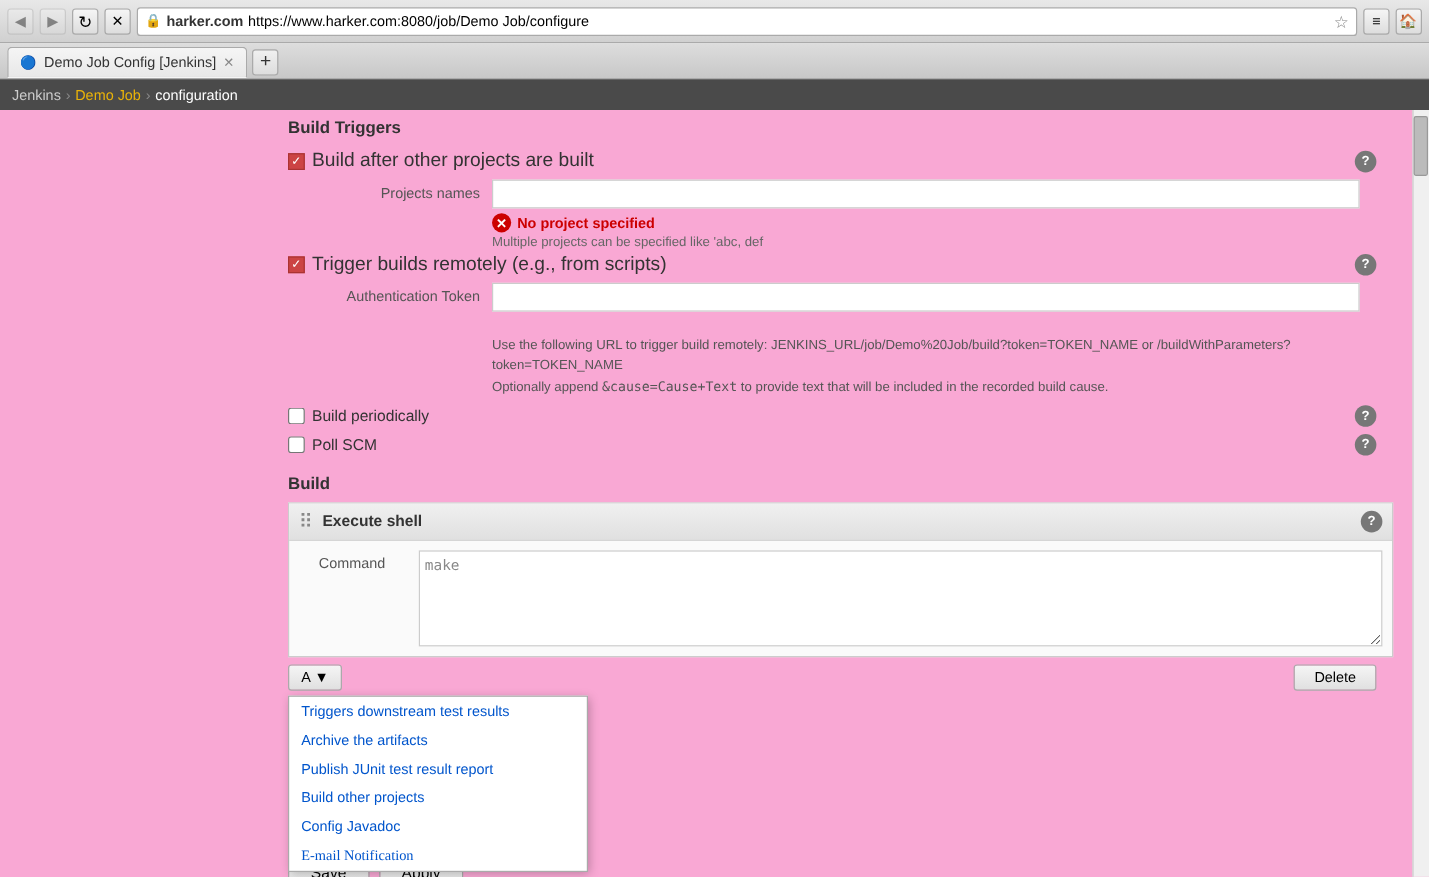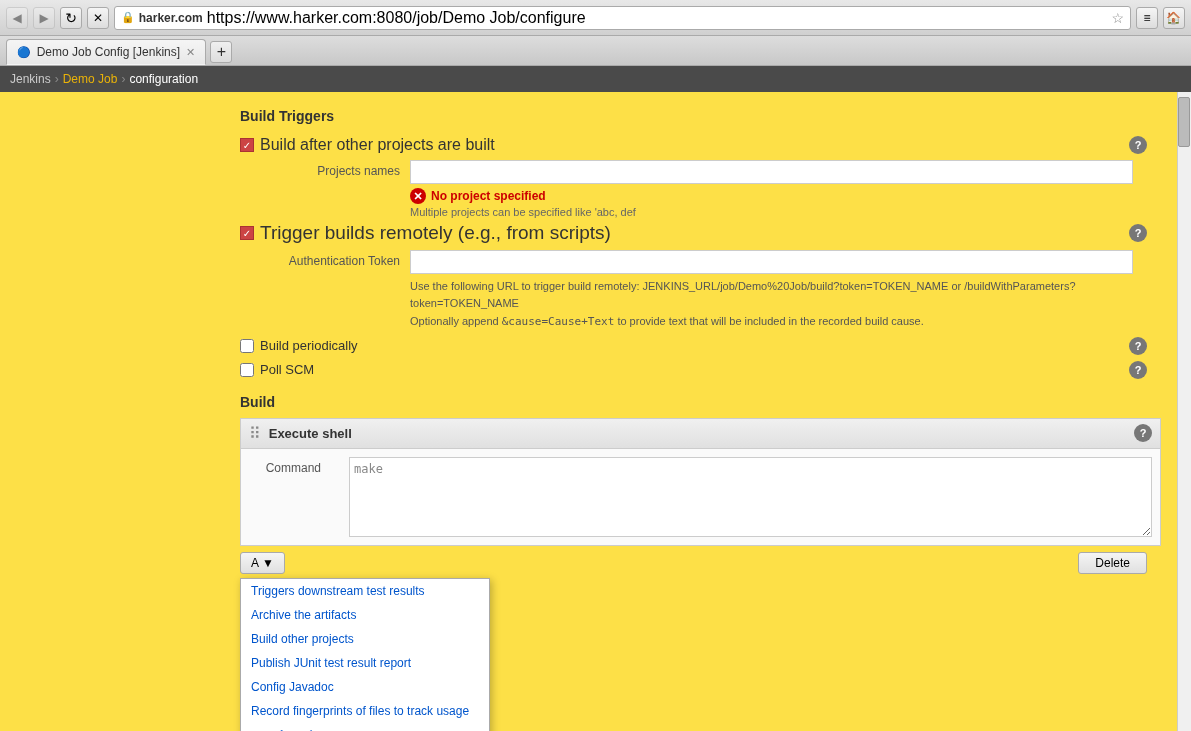--- a/index.html
+++ b/index.html
@@ -19,21 +19,21 @@
 <body>
 
 <div style="background: linear-gradient(to bottom, #e8e8e8, #d0d0d0); border-bottom: 1px solid #aaa; padding: 4px 6px; display: flex; align-items: center; gap: 5px; height: 36px;">
   <button class="browser-nav-btn disabled" style="background: linear-gradient(to bottom, #f5f5f5, #ddd); border: 1px solid #aaa; border-radius: 3px; width: 22px; height: 22px; cursor: pointer; font-size: 12px; display: flex; align-items: center; justify-content: center; opacity:0.4;">◀</button>
   <button class="browser-nav-btn disabled" style="background: linear-gradient(to bottom, #f5f5f5, #ddd); border: 1px solid #aaa; border-radius: 3px; width: 22px; height: 22px; cursor: pointer; font-size: 12px; display: flex; align-items: center; justify-content: center; opacity:0.4;">▶</button>
   <button style="background: linear-gradient(to bottom, #f5f5f5, #ddd); border: 1px solid #aaa; border-radius: 3px; width: 22px; height: 22px; cursor: pointer; font-size: 14px; display: flex; align-items: center; justify-content: center;">↻</button>
   <button style="background: linear-gradient(to bottom, #f5f5f5, #ddd); border: 1px solid #aaa; border-radius: 3px; width: 22px; height: 22px; cursor: pointer; font-size: 12px; display: flex; align-items: center; justify-content: center;">✕</button>
   <div style="flex:1; display:flex; align-items:center; background:white; border:1px solid #aaa; border-radius:3px; padding: 2px 6px; height:24px; gap:4px;">
     <span style="font-size:11px;">🔒</span>
     <span style="font-size:12px; font-weight:bold; color:#333;">harker.com</span>
-    <input type="text" style="border: none; outline: none; flex: 1 1 0%; font-size: 16px;" value="https://www.harker.com:8080/job/Demo Job/configure">
+    <input type="text" style="border: none; outline: none; flex: 1 1 0%; font-size: 12px;" value="https://www.harker.com:8080/job/Demo Job/configure">
     <span style="font-size:14px; color:#888;">☆</span>
   </div>
   <button style="background: linear-gradient(to bottom, #f5f5f5, #ddd); border: 1px solid #aaa; border-radius: 3px; width: 22px; height: 22px; cursor: pointer; font-size: 12px; display: flex; align-items: center; justify-content: center;">≡</button>
   <button style="background: linear-gradient(to bottom, #f5f5f5, #ddd); border: 1px solid #aaa; border-radius: 3px; width: 22px; height: 22px; cursor: pointer; font-size: 12px; display: flex; align-items: center; justify-content: center;">🏠</button>
 </div>
 
 <div style="background: linear-gradient(to bottom, #ddd, #c8c8c8); border-bottom: 1px solid #aaa; display:flex; align-items:flex-end; padding: 4px 6px 0; height: 30px;">
   <div style="background: linear-gradient(to bottom, #f5f5f5, #e8e8e8); border: 1px solid #aaa; border-bottom: 1px solid #f5f5f5; border-radius: 4px 4px 0 0; padding: 3px 10px; font-size: 12px; display: flex; align-items: center; gap: 6px; height: 26px;">
     <span style="font-size:11px;">🔵</span>
     <span style="font-size:12px;">Demo Job Config [Jenkins]</span>
@@ -73,21 +73,21 @@
       <ellipse cx="162" cy="85" rx="8" ry="12" fill="#ccc"></ellipse>
 
       <rect x="60" y="145" width="80" height="55" rx="10" fill="#888"></rect>
 
       <polygon points="85,155 100,163 85,170" fill="#c44"></polygon>
       <polygon points="115,155 100,163 115,170" fill="#c44"></polygon>
       <circle cx="100" cy="163" r="4" fill="#a33"></circle>
     </svg>
   </div>
 
-  <div style="flex:1; background:#fde047; overflow-y:auto; padding: 16px 30px 20px 240px; position:relative; z-index:1;">
+  <div style="flex:1; background:#f9a8d4; overflow-y:auto; padding: 6px 30px 20px 240px; position:relative; z-index:1;">
 
     <div style="position:absolute; right:0; top:0; width:14px; height:100%; background:#f0f0f0; border-left:1px solid #ccc;">
       <div style="position:absolute; top:5px; width:12px; height:50px; background:#bbb; border:1px solid #999; border-radius:2px;"></div>
     </div>
 
     <div style="margin-bottom:8px;">
       <div style="font-size:14px; font-weight:bold; color:#333; margin-bottom:8px; padding-bottom:4px;">Build Triggers</div>
 
       <div style="display:flex; align-items:center; gap:6px; margin-bottom:6px;">
         <div style="width:14px; height:14px; background:#c44; border:1px solid #a33; display:flex; align-items:center; justify-content:center; color:white; font-size:10px; cursor:pointer;">✓</div>
@@ -103,29 +103,29 @@
           <div style="display:flex; align-items:center; gap:5px; margin-top:4px; color:#c00; font-size:12px;">
             <div style="width:16px; height:16px; background:#c00; color:white; border-radius:50%; display:flex; align-items:center; justify-content:center; font-size:11px; font-weight:bold;">✕</div>
             <strong>No project specified</strong>
           </div>
           <div style="font-size:11px; color:#666; margin-top:2px;">Multiple projects can be specified like 'abc, def</div>
         </div>
       </div>
 
       <div style="display:flex; align-items:center; gap:6px; margin-bottom:6px;">
         <div style="width:14px; height:14px; background:#c44; border:1px solid #a33; display:flex; align-items:center; justify-content:center; color:white; font-size:10px; cursor:pointer;">✓</div>
-        <label style="font-size:19px;">Trigger builds remotely (e.g., from scripts)</label>
+        <label style="font-size:16px;">Trigger builds remotely (e.g., from scripts)</label>
         <div style="margin-left:auto; width:18px; height:18px; background:#777; color:white; border-radius:50%; display:flex; align-items:center; justify-content:center; font-size:11px; font-weight:bold; cursor:pointer; margin-right:14px;">?</div>
       </div>
 
       <div style="display:flex; align-items:flex-start; margin-bottom:6px; padding-left:20px;">
         <div style="width:150px; min-width:150px; font-size:12px; color:#555; padding-top:4px; text-align:right; padding-right:10px;">Authentication Token</div>
         <div style="flex:1; padding-right:28px;">
           <input type="text" style="width: 100%; border: 1px solid rgb(204, 204, 204); padding: 3px 5px; font-size: 12px; height: 24px;">
-          <div style="font-size:11px; color:#555; margin-top:4px; line-height:1.5;">
+          <div style="font-size:11px; color:#555; margin-top:20px; line-height:1.5;">
             <span>Use the following URL to trigger build remotely: JENKINS_URL/job/Demo%20Job/build?token=TOKEN_NAME or /buildWithParameters?token=TOKEN_NAME</span>
           </div>
           <div style="font-size:11px; color:#555; margin-top:2px; line-height:1.5;">
             Optionally append <code style="font-family:monospace;">&amp;cause=Cause+Text</code> to provide text that will be included in the recorded build cause.
           </div>
         </div>
       </div>
 
       <div style="display:flex; align-items:center; gap:6px; margin-bottom:6px;">
         <input type="checkbox" style="width: 14px; height: 14px; cursor: pointer;">
@@ -159,24 +159,23 @@
 
       <div style="position:relative; margin-bottom:6px; display:flex; align-items:flex-start; gap:8px;">
         <button style="background: linear-gradient(to bottom, #f5f5f5, #e0e0e0); border:1px solid #aaa; border-radius:3px; padding:3px 10px; font-size:12px; cursor:pointer; display:flex; align-items:center; gap:3px;">
           <span>A</span>
           <span>▼</span>
         </button>
 
         <div style="position:absolute; left:0; top:26px; background:white; border:1px solid #aaa; box-shadow:2px 2px 8px rgba(0,0,0,0.25); width:250px; z-index:200; font-size:12px;">
           <div style="padding:5px 10px; cursor:pointer; color:#0055cc;">Triggers downstream test results</div>
           <div style="padding:5px 10px; cursor:pointer; color:#0055cc;">Archive the artifacts</div>
+          <div style="padding:5px 10px; cursor:pointer; color:#0055cc;">Publish JUnit test result report</div>
           <div style="padding:5px 10px; cursor:pointer; color:#0055cc;">Build other projects</div>
-          <div style="padding:5px 10px; cursor:pointer; color:#0055cc;">Publish JUnit test result report</div>
           <div style="padding:5px 10px; cursor:pointer; color:#0055cc;">Config Javadoc</div>
-          <div style="padding:5px 10px; cursor:pointer; color:#0055cc;">Record fingerprints of files to track usage</div>
           <div style="padding:5px 10px; cursor:pointer; color:#0055cc;font-family:Liberation Serif, serif;">E-mail Notification</div>
         </div>
 
         <div style="flex:1;"></div>
         <button style="background: linear-gradient(to bottom, #f5f5f5, #e0e0e0); border:1px solid #aaa; border-radius:3px; padding:3px 16px; font-size:12px; cursor:pointer; margin-right:14px;">Delete</button>
       </div>
     </div>
 
     <div style="margin-top:60px; margin-bottom:10px;">
       <div style="font-size:14px; font-weight:bold; color:#333; margin-bottom:8px;">Post-build Actions</div>

